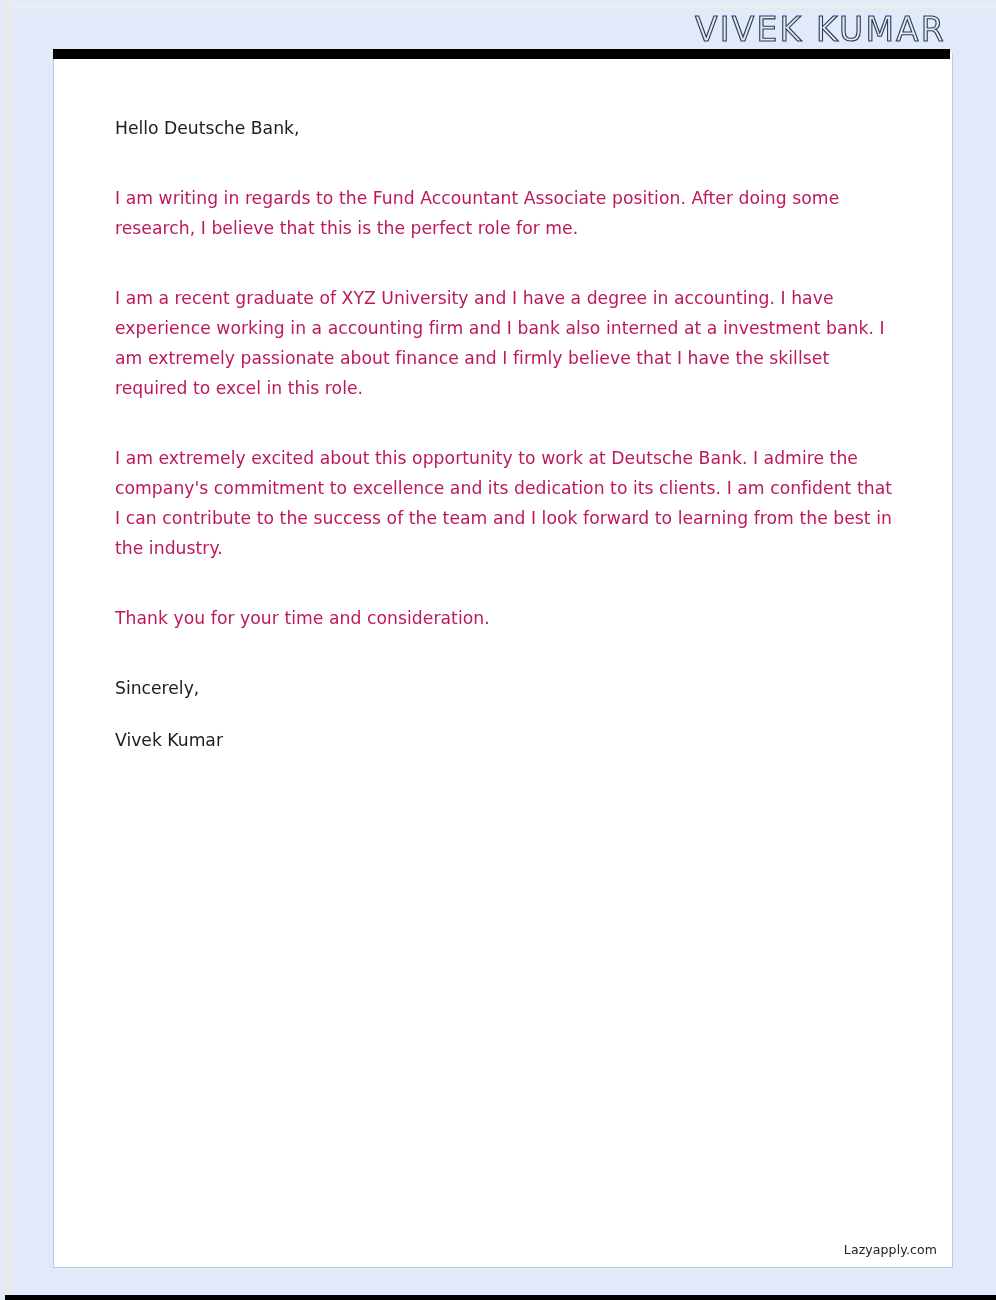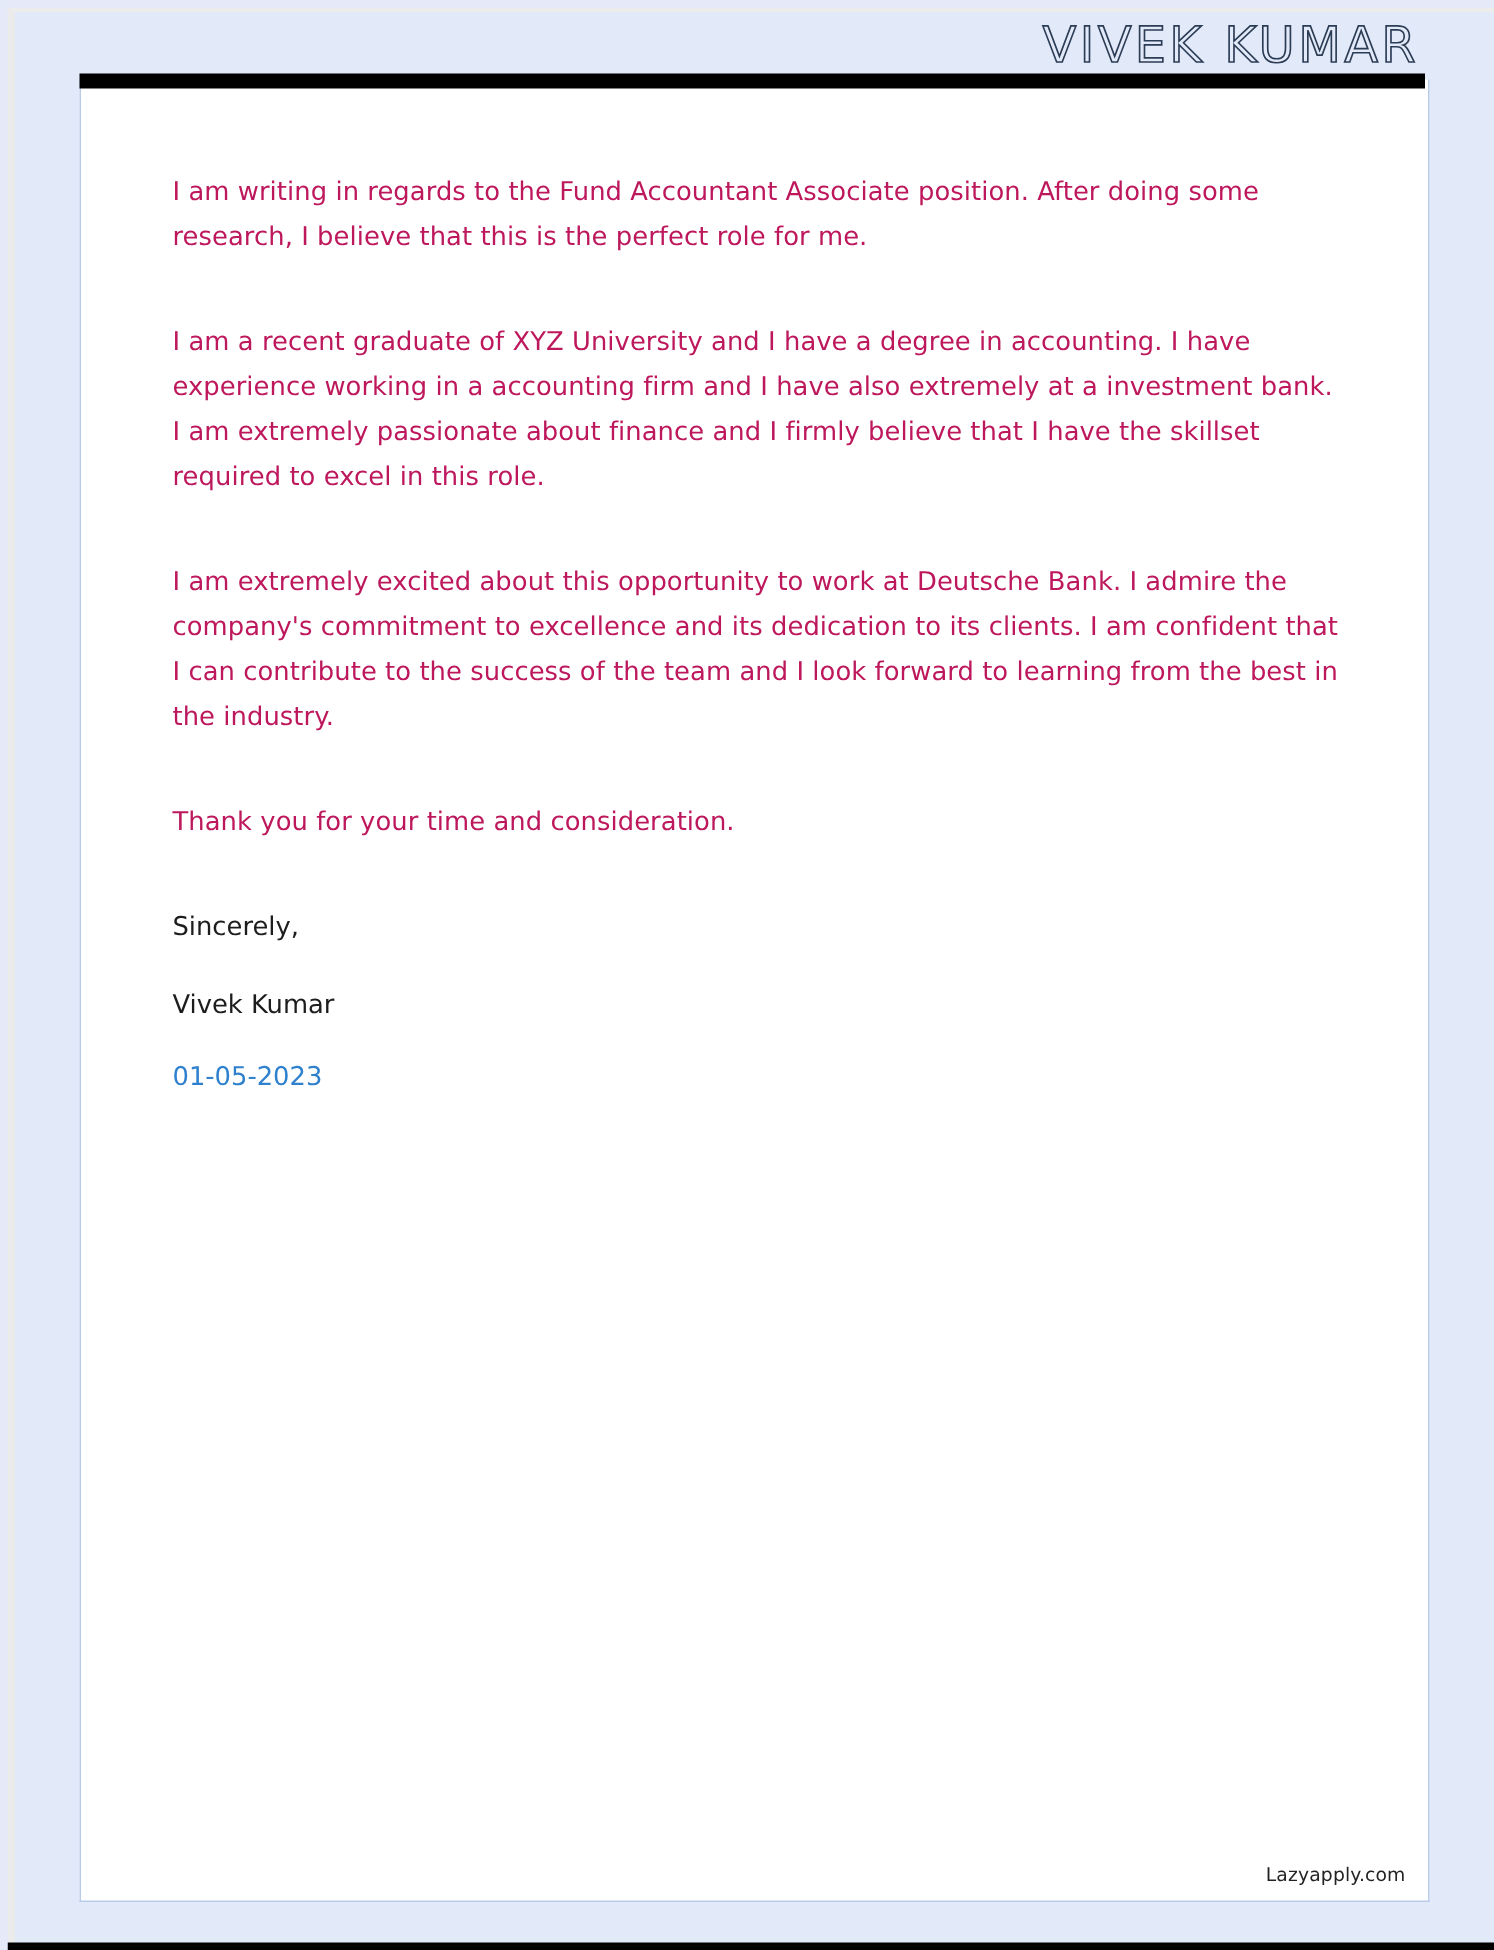--- a/index.html
+++ b/index.html
@@ -150,34 +150,34 @@
 <div class="header">
   <div class="name-title">VIVEK KUMAR</div>
 </div>
 
 <div class="page-top-rule"></div>
 
 <div class="page">
 
   <div class="letter-body">
 
+    <div class="salutation">Hello Deutsche Bank,</div>
 
     <div class="para">I am writing in regards to the Fund Accountant Associate position. After doing some research, I believe that this is the perfect role for me.</div>
 
-    <div class="para">I am a recent graduate of XYZ University and I have a degree in accounting. I have experience working in a accounting firm and I have also extremely at a investment bank. I am extremely passionate about finance and I firmly believe that I have the skillset required to excel in this role.</div>
+    <div class="para">I am a recent graduate of XYZ University and I have a degree in accounting. I have experience working in a accounting firm and I bank also interned at a investment bank. I am extremely passionate about finance and I firmly believe that I have the skillset required to excel in this role.</div>
 
     <div class="para">I am extremely excited about this opportunity to work at Deutsche Bank. I admire the company's commitment to excellence and its dedication to its clients. I am confident that I can contribute to the success of the team and I look forward to learning from the best in the industry.</div>
 
     <div class="para">Thank you for your time and consideration.</div>
 
     <div class="signoff">Sincerely,</div>
 
     <div class="signoff-name">Vivek Kumar</div>
 
-    <div class="date">01-05-2023</div>
 
   </div>
 
   <div class="footer">Lazyapply.com</div>
 
 </div>
 
 <div class="bottom-strip"></div>
 
 </body></html>

